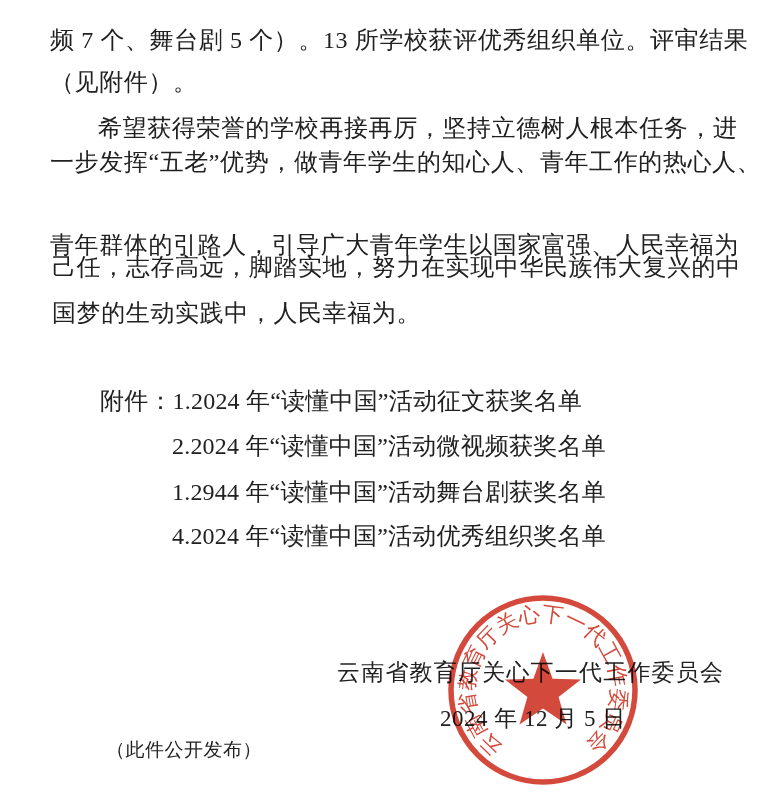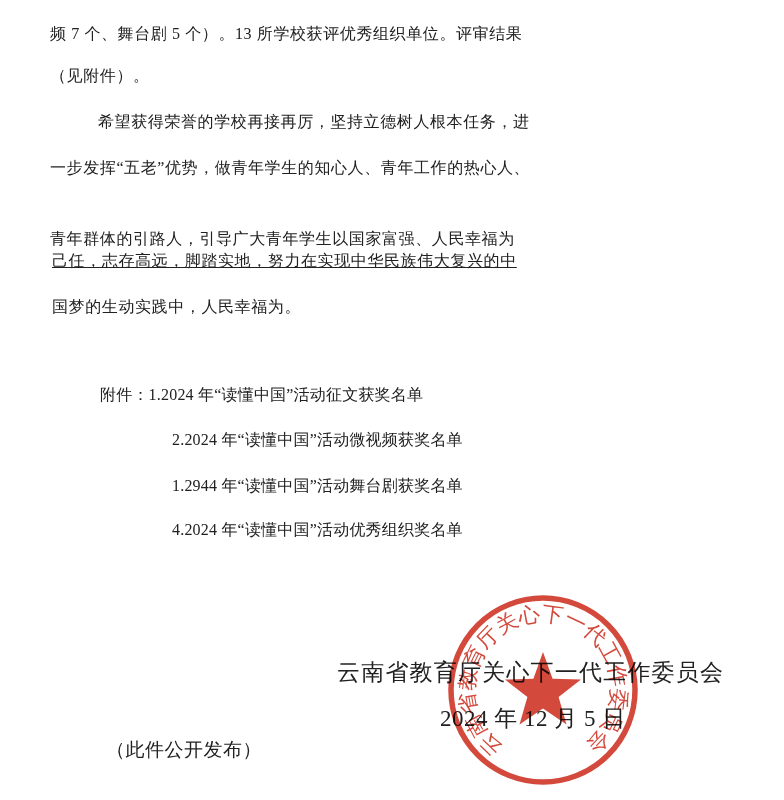--- a/index.html
+++ b/index.html
@@ -7,30 +7,30 @@
     width: 784px; height: 800px;
     background: #ffffff;
     position: relative;
     font-family: "Liberation Serif", "DejaVu Serif", serif;
     color: #212121;
     overflow: hidden;
   }
   .line {
     position: absolute;
     white-space: nowrap;
-    font-size: 16px;
+    font-size: 24px;
     letter-spacing: 0.6px;
   }
   
   .l1 { left: 50px;  top: 24px;  }
   .l2 { left: 50px;  top: 66px;  }
   .l3 { left: 98px;  top: 112px; }
-  .l4 { left: 50px;  top: 158px; }
+  .l4 { left: 50px;  top: 146px; }
   .l5 { left: 50px;  top: 205px; margin-top: 24px; }
-  .l6 { left: 52px;  top: 251px; text-decoration: underline; }
+  .l6 { left: 52px;  top: 251px; }
   .l7 { left: 52px;  top: 297px; }
   
   .att { letter-spacing: 0.2px; }
   .a1 { left: 100px; top: 385px; }
   .a2 { left: 172px; top: 430px; }
   .a3 { left: 172px; top: 476px; }
   .a4 { left: 172px; top: 520px; }
   
   .sig-org  { left: 337px; top: 657px; font-size: 23px; letter-spacing: 1.2px; }
   .sig-date { left: 440px; top: 703px; font-size: 23px; letter-spacing: 0.5px; }

